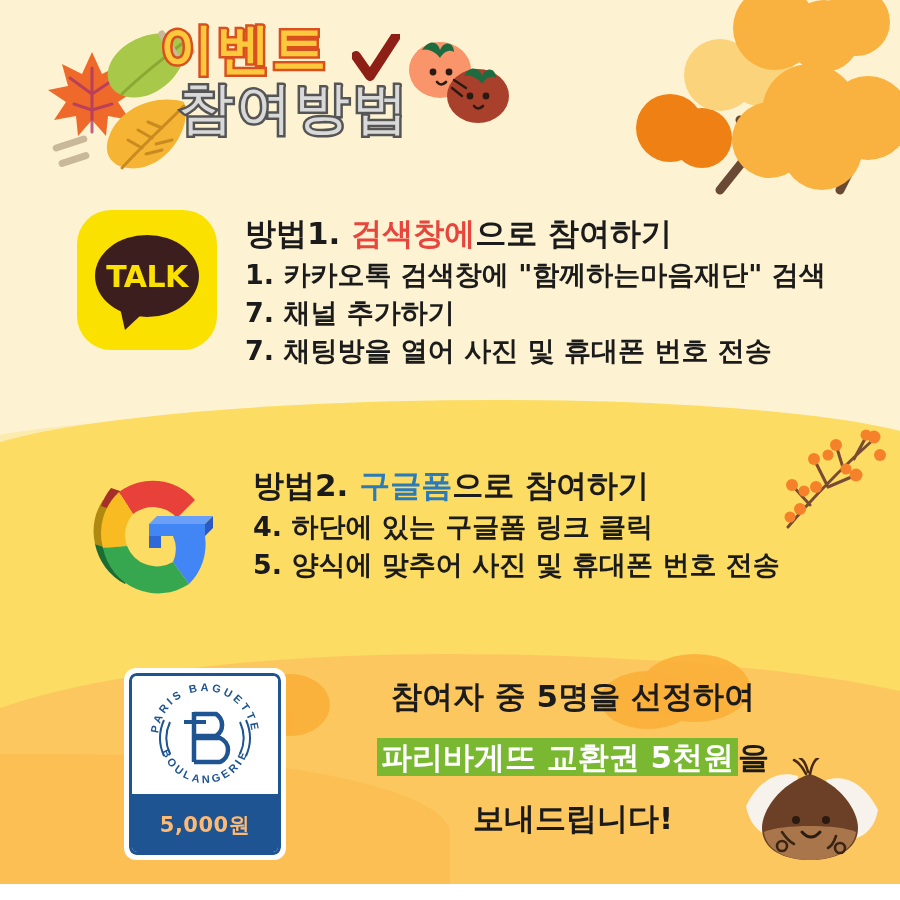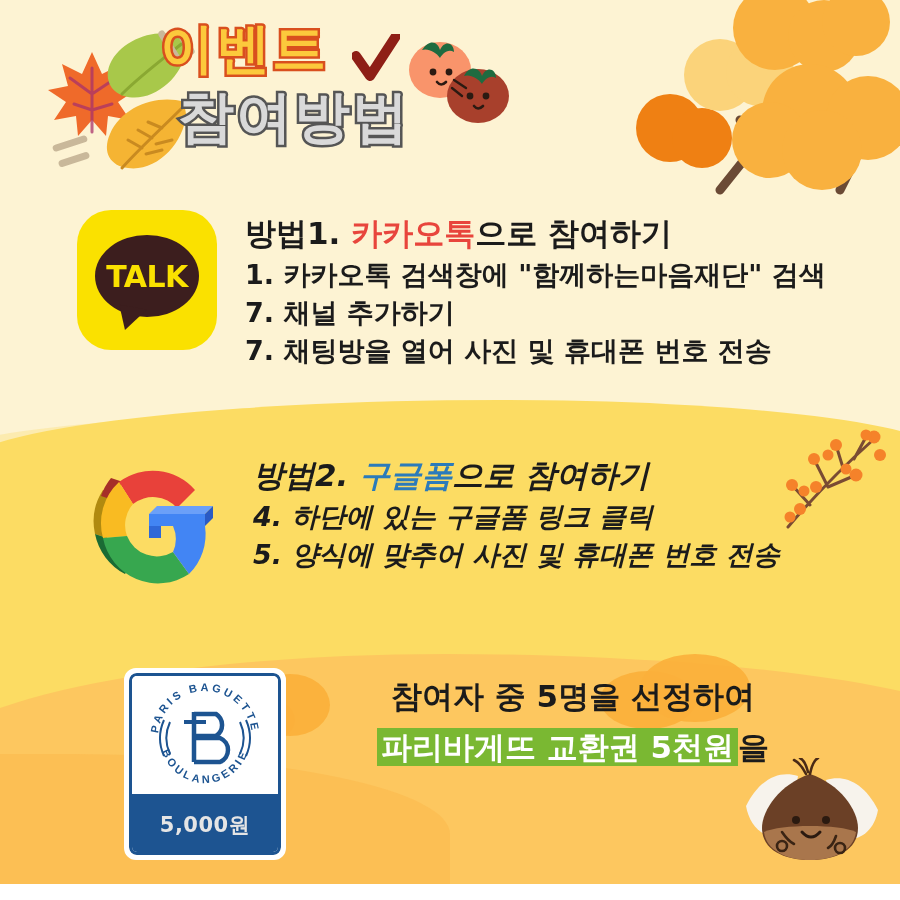--- a/index.html
+++ b/index.html
@@ -80,24 +80,24 @@
     font-size: 54px;
     font-weight: 900;
     letter-spacing: 2px;
     color: #fcc93c;
     -webkit-text-stroke: 5px #d94f1e;
     paint-order: stroke fill;
     line-height: 1;
     white-space: nowrap;
   }
   .title-line2 {
-    margin-top: 13px;
+    margin-top: 4px;
     margin-left: 18px;
     font-size: 56px;
-    font-weight: 700;
+    font-weight: 400;
     letter-spacing: 2px;
     color: #d9d9d9;
     -webkit-text-stroke: 5px #555555;
     paint-order: stroke fill;
     line-height: 1;
     white-space: nowrap;
   }
   .check-mark {
     position: absolute;
     left: 352px; top: 34px;
@@ -119,21 +119,21 @@
   .berry-grp { position: absolute; right: 10px; top: 425px; }
 
   
   .method {
     position: absolute;
     display: flex;
     align-items: flex-start;
     gap: 28px;
   }
   .method-kakao { left: 42px; top: 210px; }
-  .method-google { left: 42px; top: 452px; font-style: italic; }
+  .method-google { left: 42px; top: 462px; }
 
   .logo-box { flex: 0 0 auto; padding-left: 35px; }
 
   .kakao-logo {
     width: 140px; height: 140px;
     background: #fae100;
     border-radius: 34px;
     position: relative;
     display: flex; align-items: center; justify-content: center;
   }
@@ -215,40 +215,40 @@
     flex: 1 1 auto;
     background: #ffffff;
     display: flex; align-items: center; justify-content: center;
   }
   .giftcard-bottom {
     flex: 0 0 62px;
     background: #1d5491;
     display: flex; align-items: center; justify-content: center;
   }
   .giftcard-amount {
-    color: #e5e5e5;
+    color: #fdba74;
     font-size: 21px;
     font-weight: 900;
     letter-spacing: 0.5px;
   }
 
   .prize-text {
     flex: 1 1 auto;
     text-align: center;
     padding-right: 40px;
     padding-top: 6px;
   }
   .prize-line {
     font-size: 31px;
     font-weight: 700;
     color: #1b1b1b;
     line-height: 1.45;
     white-space: nowrap;
   }
-  .prize-line-hl { margin: 6px 0; }
+  .prize-line-hl { margin: 16px 0; }
   .prize-hl {
     background: #7ab832;
     color: #ffffff;
     font-weight: 900;
     padding: 1px 4px;
   }
   .prize-tail { font-weight: 700; color: #1b1b1b; }
 
   .chestnut-grp { position: absolute; right: 14px; bottom: 14px; }
 </style>
@@ -331,21 +331,21 @@
   <div class="method method-kakao">
     <div class="logo-box">
       <div class="kakao-logo">
         <div class="kakao-bubble">
           <span class="kakao-talk-text">TALK</span>
         </div>
       </div>
     </div>
     <div class="method-text">
       <div class="method-heading">
-        <span>방법1. </span><span class="accent-kakao">카카오톡</span><span>으로 참여하기</span>
+        <span>방법1. </span><span class="accent-kakao">검색창에</span><span>으로 참여하기</span>
       </div>
       <div class="step">1. 카카오톡 검색창에 "함께하는마음재단" 검색</div>
       <div class="step">7. 채널 추가하기</div>
       <div class="step">7. 채팅방을 열어 사진 및 휴대폰 번호 전송</div>
     </div>
   </div>
 
   <div class="method method-google">
     <div class="logo-box">
       <svg class="google-logo" viewBox="0 0 148 148">
@@ -421,20 +421,21 @@
         </div>
         <div class="giftcard-bottom">
           <span class="giftcard-amount">5,000원</span>
         </div>
       </div>
     </div>
 
     <div class="prize-text">
       <div class="prize-line">참여자 중 5명을 선정하여</div>
       <div class="prize-line prize-line-hl"><span class="prize-hl">파리바게뜨 교환권 5천원</span><span class="prize-tail">을</span></div>
+      <div class="prize-line">보내드립니다!</div>
     </div>
   </div>
 
   <svg class="chestnut-grp" width="150" height="112" viewBox="0 0 150 112">
     <path d="M10 48 C24 20 44 12 62 18 L52 78 C30 84 14 70 10 48 Z" fill="#f7f3ec"></path>
     <path d="M142 52 C128 24 108 16 90 22 L100 80 C122 86 138 74 142 52 Z" fill="#f7f3ec"></path>
     <path d="M74 16 C104 26 122 52 122 70 C122 92 100 102 74 102 C48 102 26 92 26 70 C26 52 44 26 74 16 Z" fill="#6b4026"></path>
     <path d="M28 74 C44 66 104 66 120 74 C118 92 98 102 74 102 C50 102 30 92 28 74 Z" fill="#a9764c"></path>
     <path d="M70 16 C66 8 62 4 58 2 M74 16 C76 6 78 2 82 0 M72 14 C70 6 68 2 64 0" stroke="#4a2a16" stroke-width="2.6" fill="none" stroke-linecap="round"></path>
     <circle cx="60" cy="62" r="4" fill="#2b1a10"></circle>

